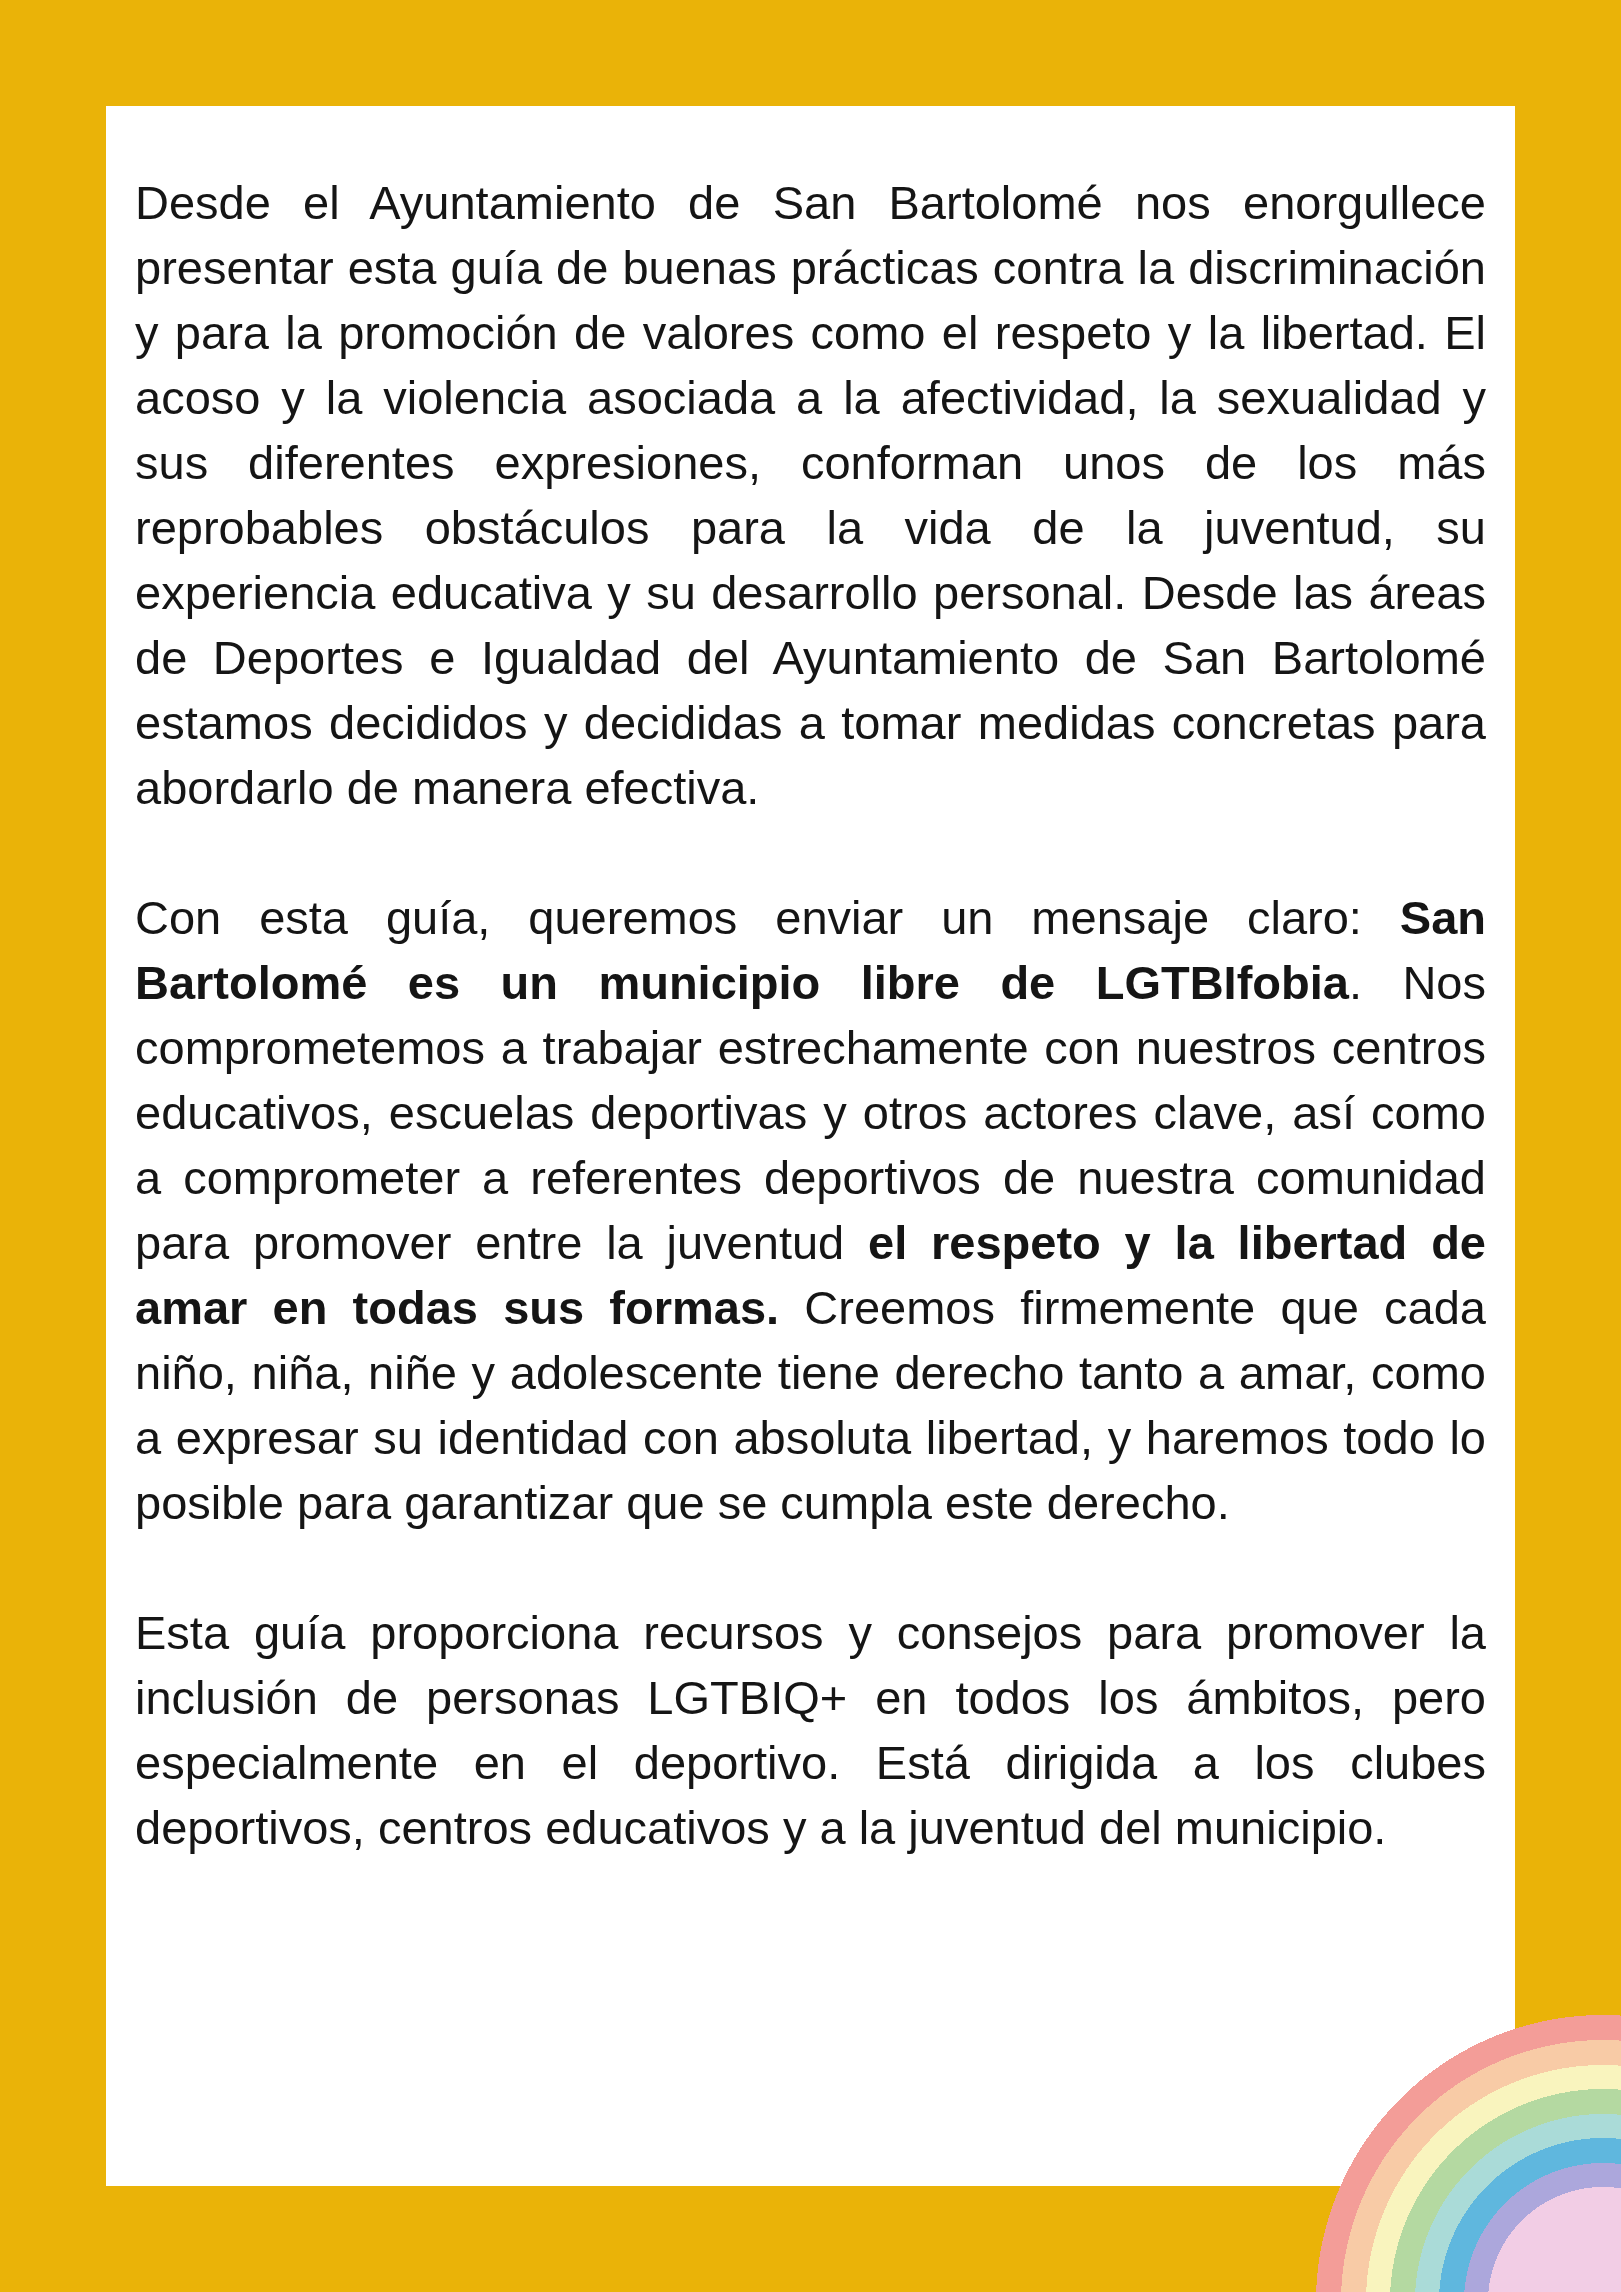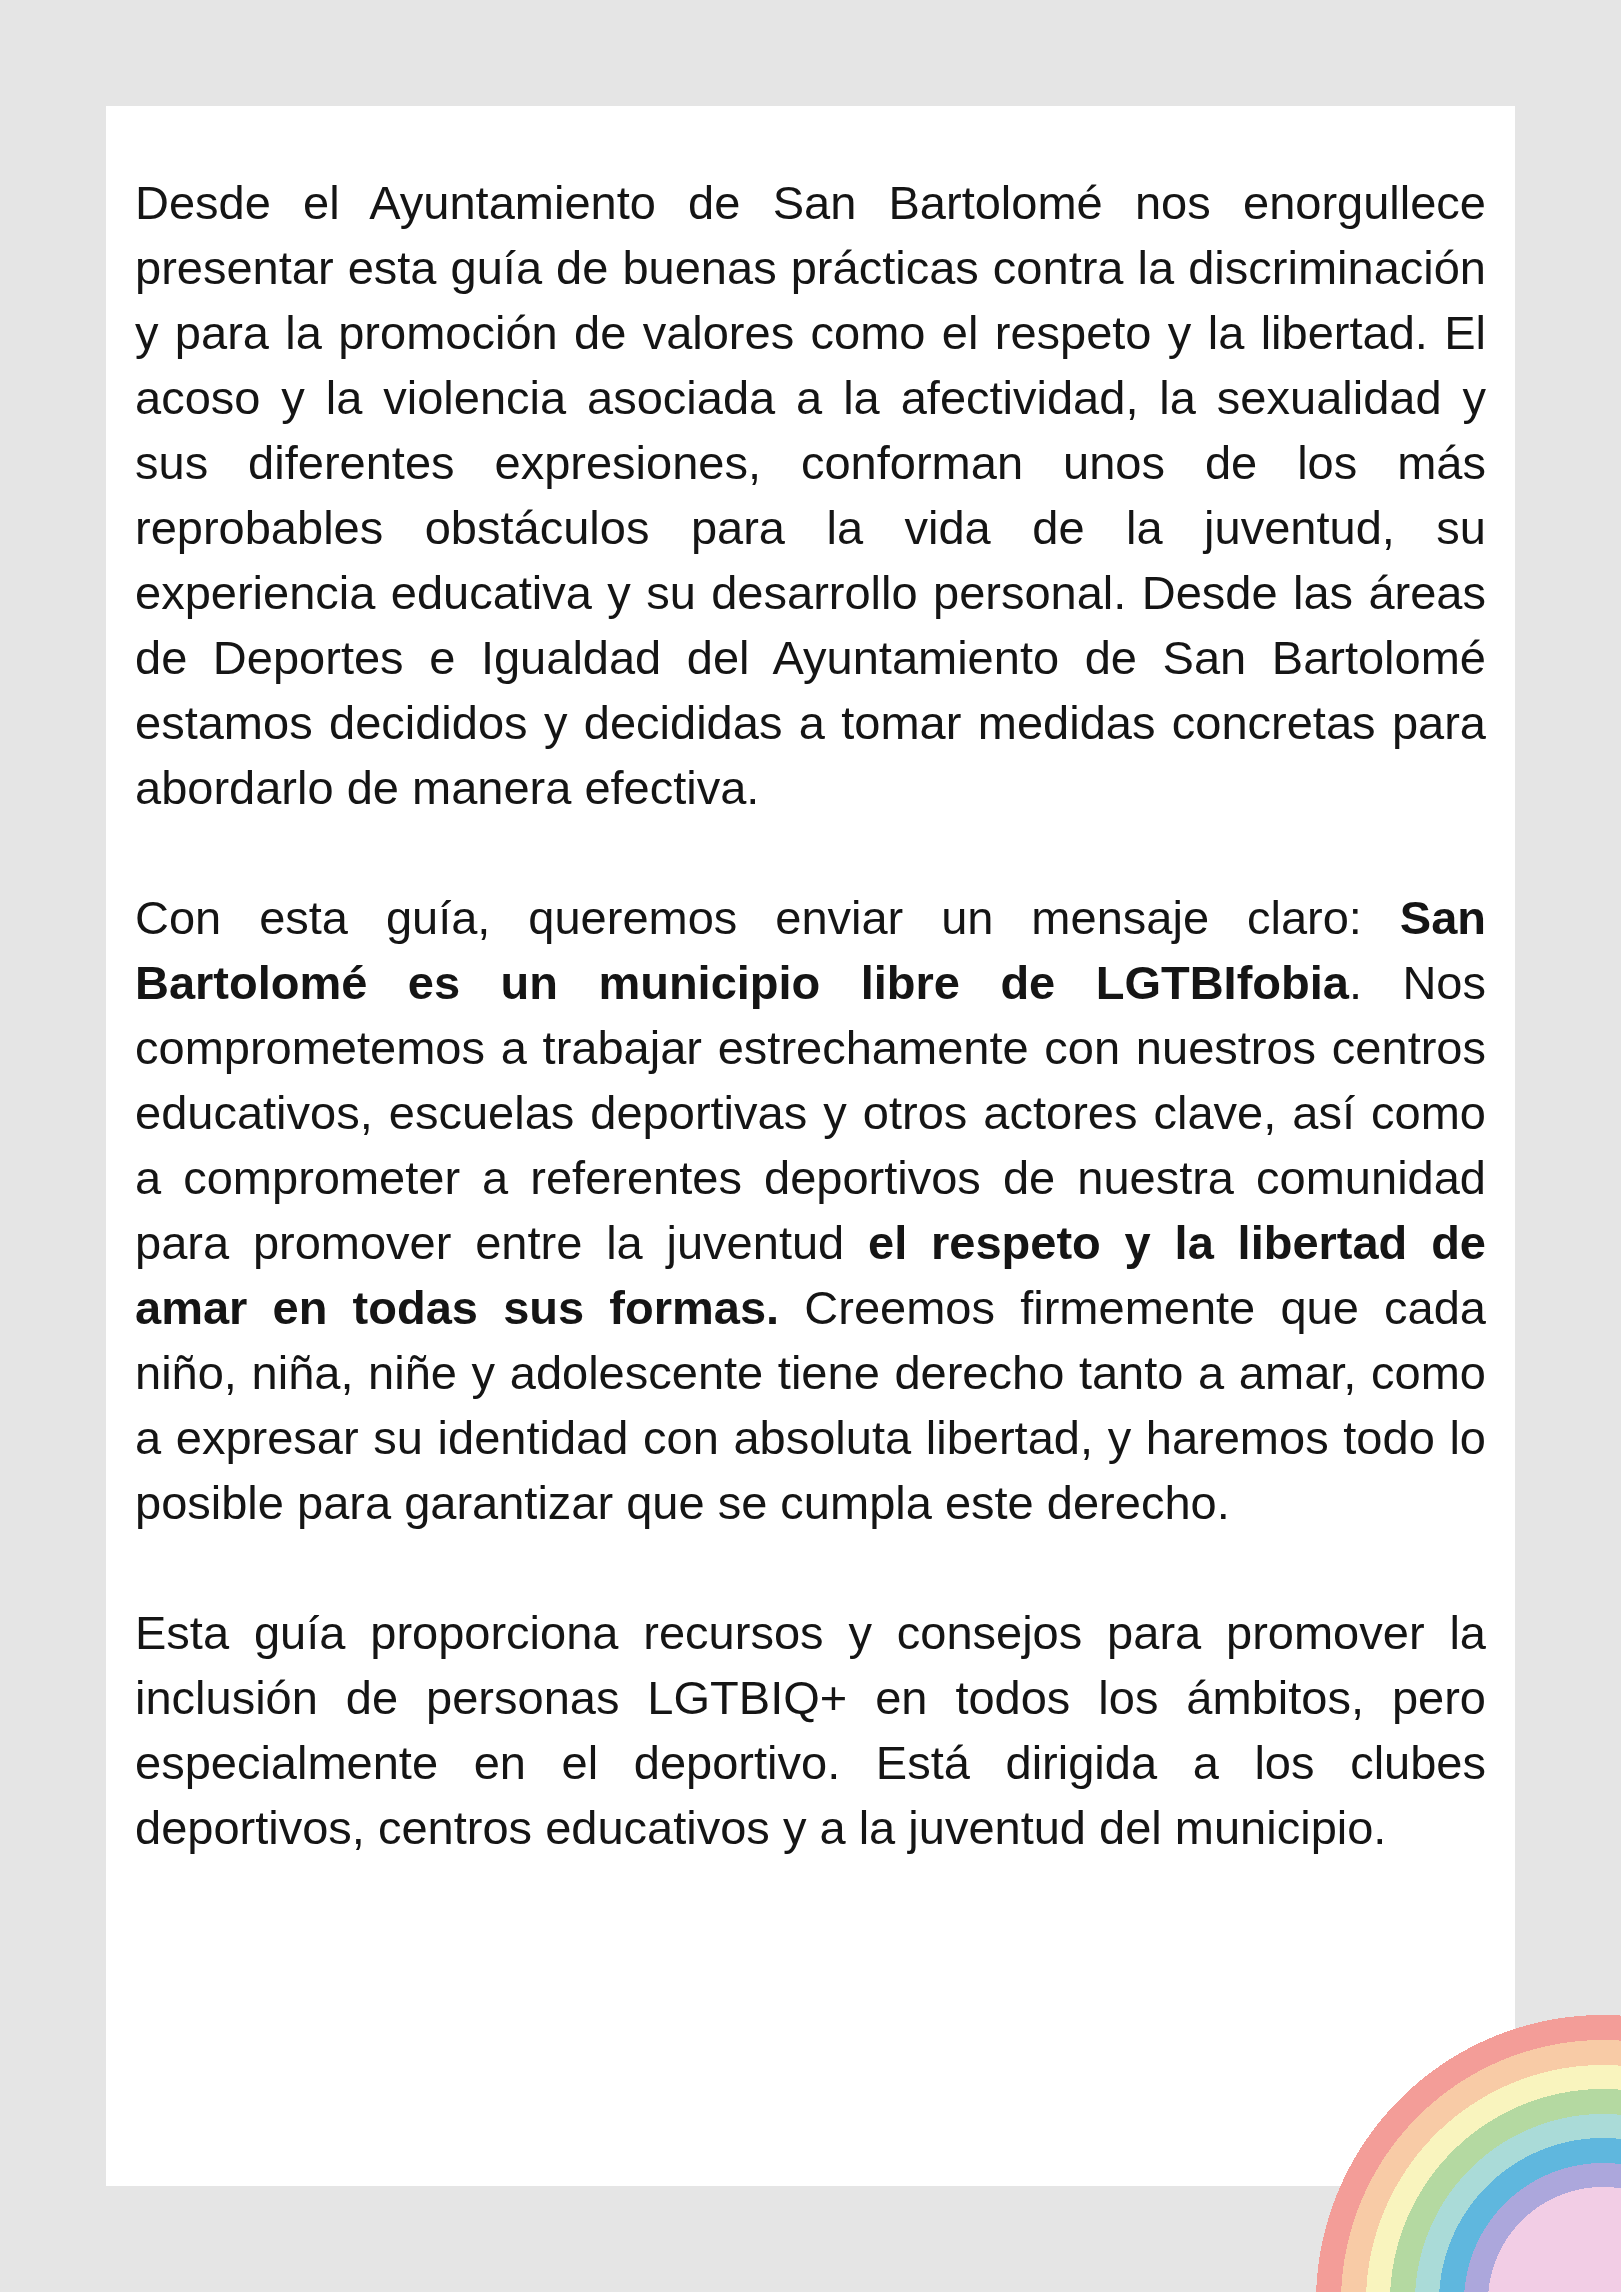--- a/index.html
+++ b/index.html
@@ -49,21 +49,21 @@
     right: 0;
     bottom: 0;
     width: 309px;
     height: 287px;
     pointer-events: none;
   }
 </style>
 </head>
 <body>
 
-<div class="page" style="background: #e5e5e5;">
+<div class="page" style="background: #eab308;">
   <div class="card" style="background: rgb(255, 255, 255);">
     <div class="textbody" style="color: rgb(21, 21, 21);">
         <p class="doc-paragraph"><span>Desde el Ayuntamiento de San Bartolomé nos enorgullece presentar esta guía de buenas prácticas contra la discriminación y para la promoción de valores como el respeto y la libertad. El acoso y la violencia asociada a la afectividad, la sexualidad y sus diferentes expresiones, conforman unos de los más reprobables obstáculos para la vida de la juventud, su experiencia educativa y su desarrollo personal. Desde las áreas de Deportes e Igualdad del Ayuntamiento de San Bartolomé estamos decididos y decididas a tomar medidas concretas para abordarlo de manera efectiva.</span></p>
         <p class="doc-paragraph"><span>Con esta guía, queremos enviar un mensaje claro: </span><strong>San Bartolomé es un municipio libre de LGTBIfobia</strong><span>. Nos comprometemos a trabajar estrechamente con nuestros centros educativos, escuelas deportivas y otros actores clave, así como a comprometer a referentes deportivos de nuestra comunidad para promover entre la juventud </span><strong>el respeto y la libertad de amar en todas sus formas.</strong><span> Creemos firmemente que cada niño, niña, niñe y adolescente tiene derecho tanto a amar, como a expresar su identidad con absoluta libertad, y haremos todo lo posible para garantizar que se cumpla este derecho.</span></p>
         <p class="doc-paragraph"><span>Esta guía proporciona recursos y consejos para promover la inclusión de personas LGTBIQ+ en todos los ámbitos, pero especialmente en el deportivo. Está dirigida a los clubes deportivos, centros educativos y a la juventud del municipio.</span></p>
       </div>
   </div>
   <div class="rainbow" style="background: radial-gradient(circle at 291px 296px, rgb(242, 205, 229) 0px, rgb(242, 205, 229) 115px, rgb(172, 167, 220) 115px, rgb(172, 167, 220) 139px, rgb(95, 183, 222) 139px, rgb(95, 183, 222) 164px, rgb(170, 219, 216) 164px, rgb(170, 219, 216) 188px, rgb(180, 217, 161) 188px, rgb(180, 217, 161) 213px, rgb(249, 244, 190) 213px, rgb(249, 244, 190) 237px, rgb(248, 203, 166) 237px, rgb(248, 203, 166) 262px, rgb(243, 157, 152) 262px, rgb(243, 157, 152) 287px, rgba(0, 0, 0, 0) 287px);"></div>
 </div>
 

